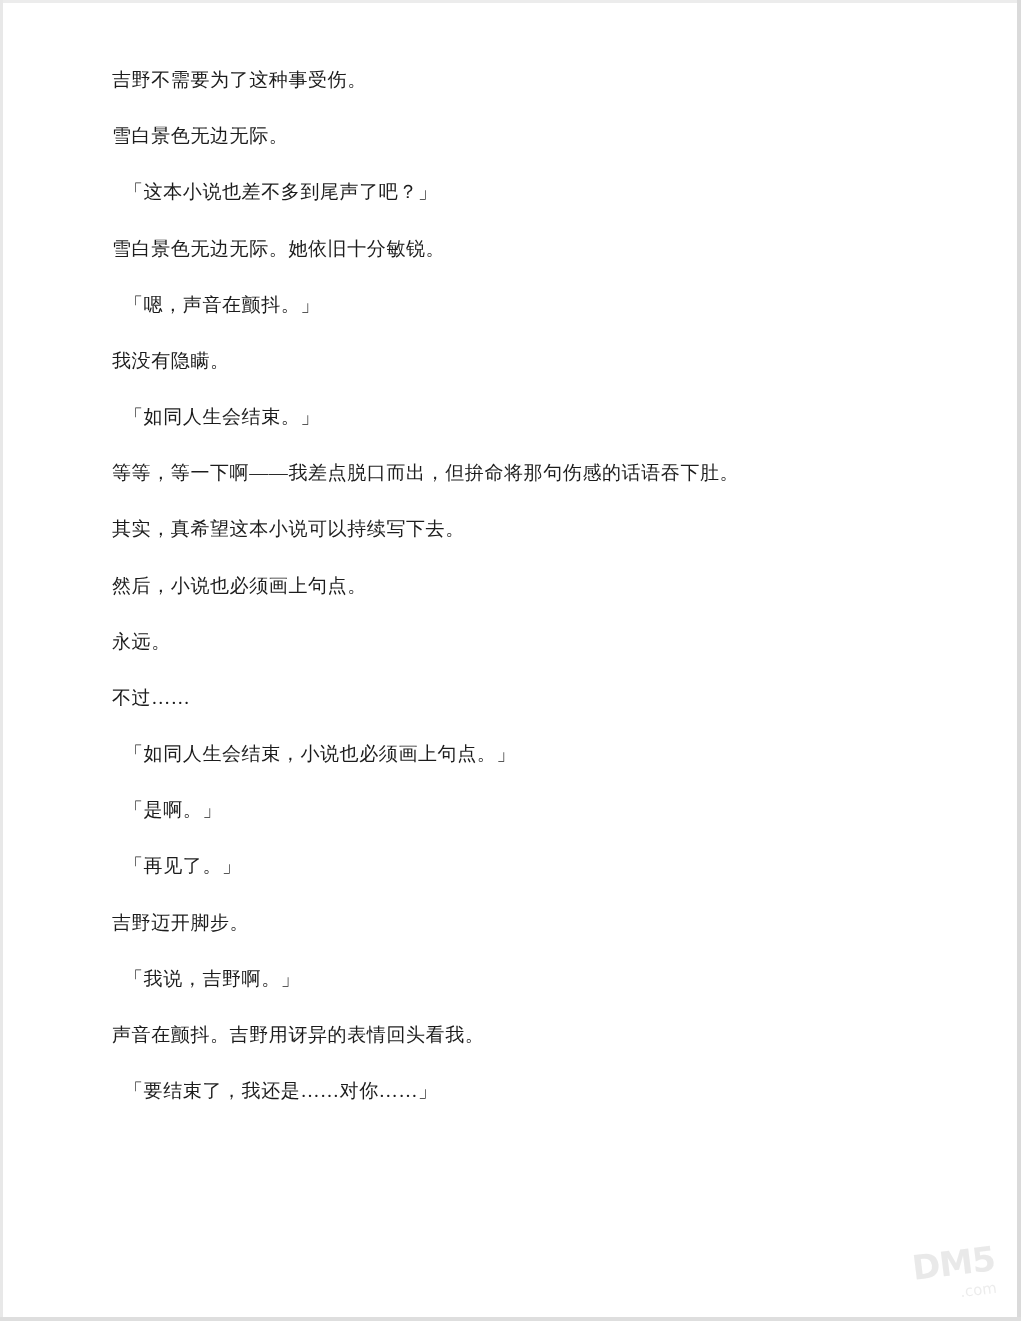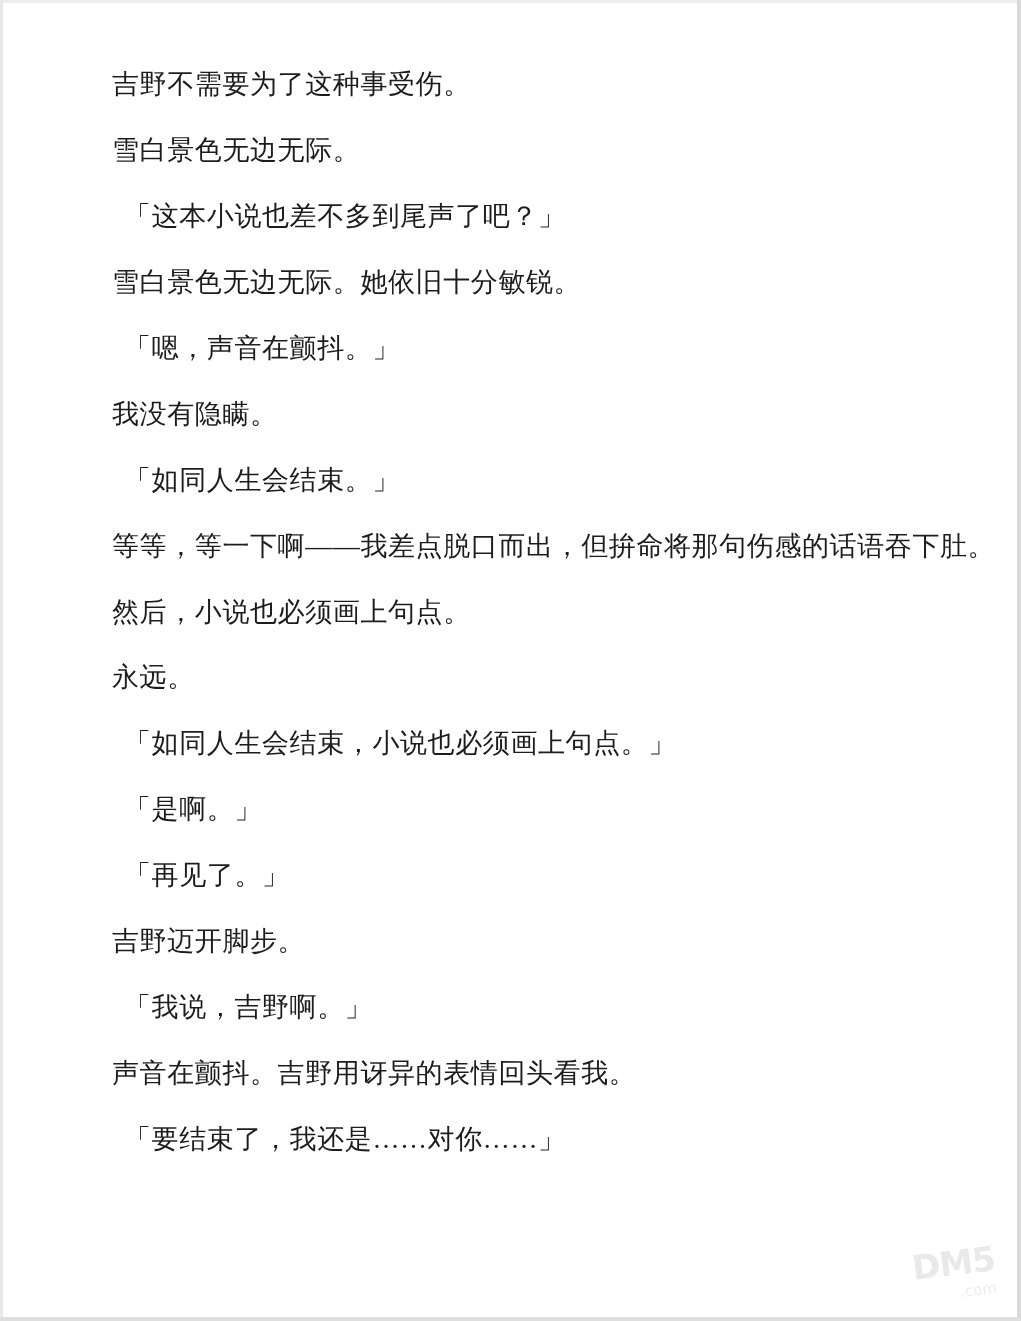--- a/index.html
+++ b/index.html
@@ -43,21 +43,21 @@
     width: 1021px; height: 4px;
     background: #dedede;
   }
   .content {
     position: absolute;
     left: 112px;
     top: 68px;
     width: 800px;
   }
   .para {
-    font-size: 27px;
+    font-size: 19px;
     line-height: 1.22;
     color: #1c1c1c;
     margin: 0 0 33px 0;
     letter-spacing: 0.6px;
     white-space: nowrap;
   }
   .para.quote {
     padding-left: 12px;
     font-family: Liberation Serif, serif;
   }
@@ -105,22 +105,24 @@
 
   <div class="content" id="body-text">
       <p class="para">吉野不需要为了这种事受伤。</p>
       <p class="para">雪白景色无边无际。</p>
       <p class="para quote">「这本小说也差不多到尾声了吧？」</p>
       <p class="para">雪白景色无边无际。她依旧十分敏锐。</p>
       <p class="para quote">「嗯，声音在颤抖。」</p>
       <p class="para">我没有隐瞒。</p>
       <p class="para quote">「如同人生会结束。」</p>
       <p class="para">等等，等一下啊——我差点脱口而出，但拚命将那句伤感的话语吞下肚。</p>
+      <p class="para">其实，真希望这本小说可以持续写下去。</p>
       <p class="para">然后，小说也必须画上句点。</p>
       <p class="para">永远。</p>
+      <p class="para">不过……</p>
       <p class="para quote">「如同人生会结束，小说也必须画上句点。」</p>
       <p class="para quote">「是啊。」</p>
       <p class="para quote">「再见了。」</p>
       <p class="para">吉野迈开脚步。</p>
       <p class="para quote">「我说，吉野啊。」</p>
       <p class="para">声音在颤抖。吉野用讶异的表情回头看我。</p>
       <p class="para quote">「要结束了，我还是……对你……」</p>
     </div>
 
   <div class="watermark">

